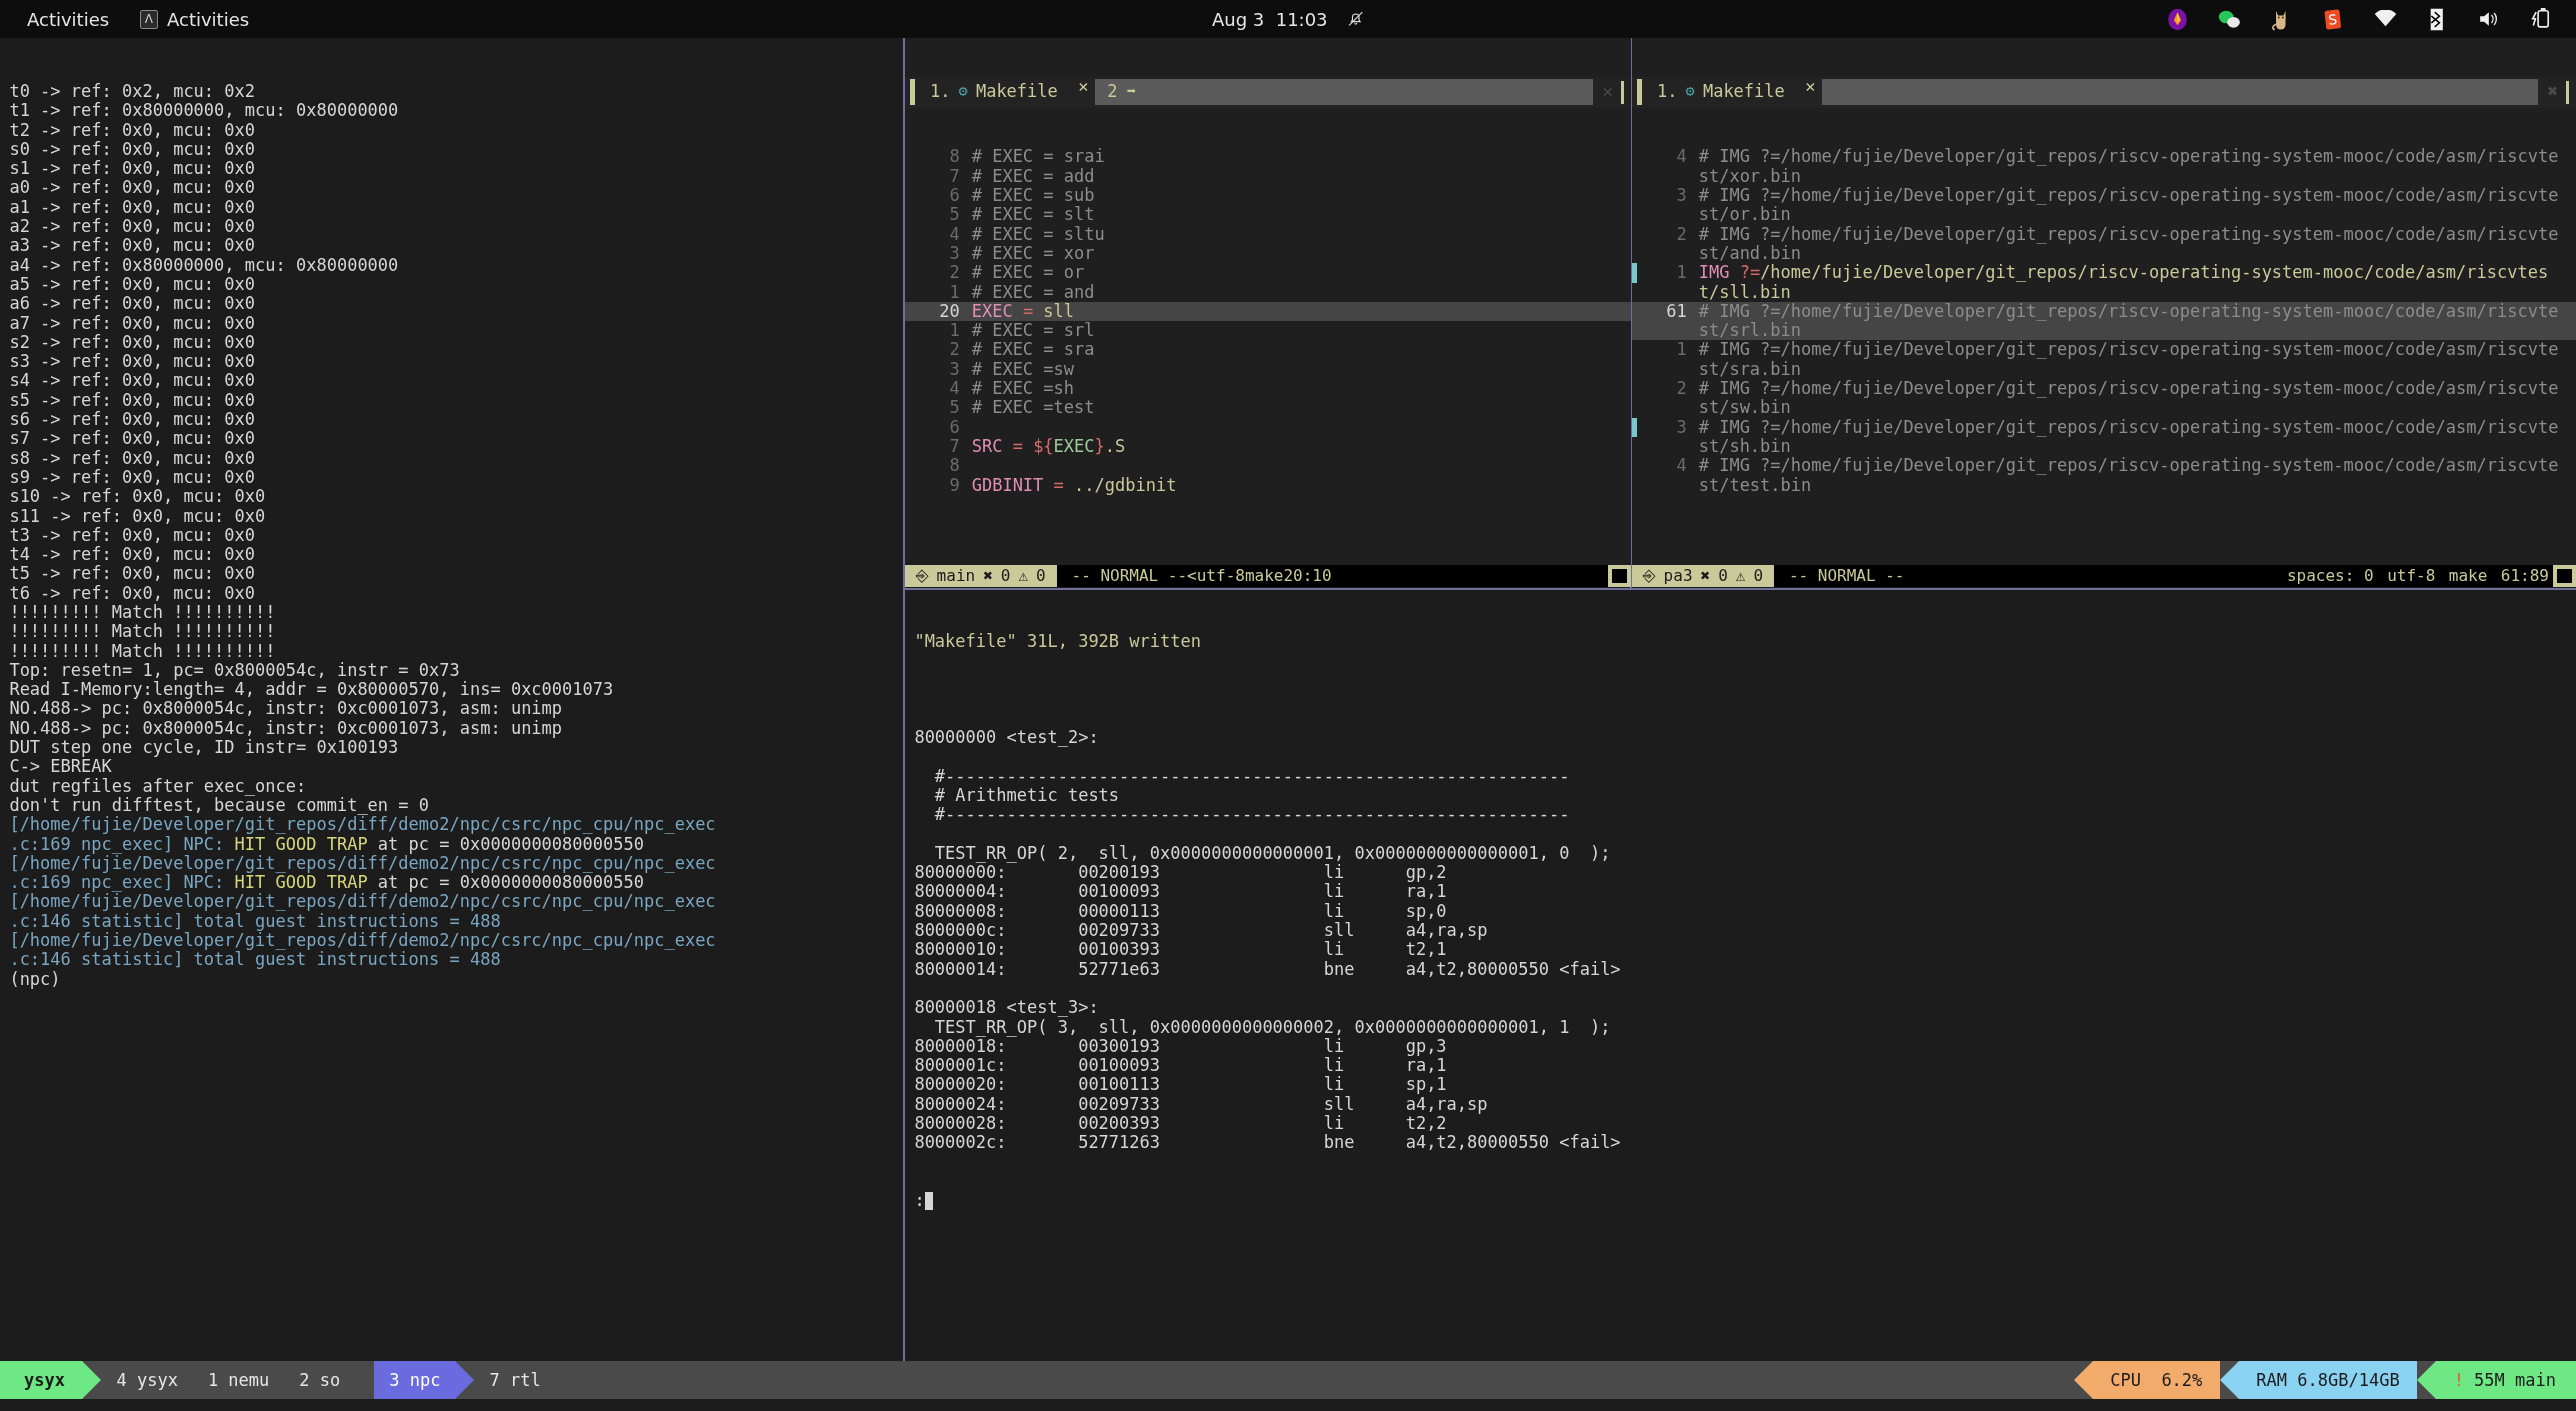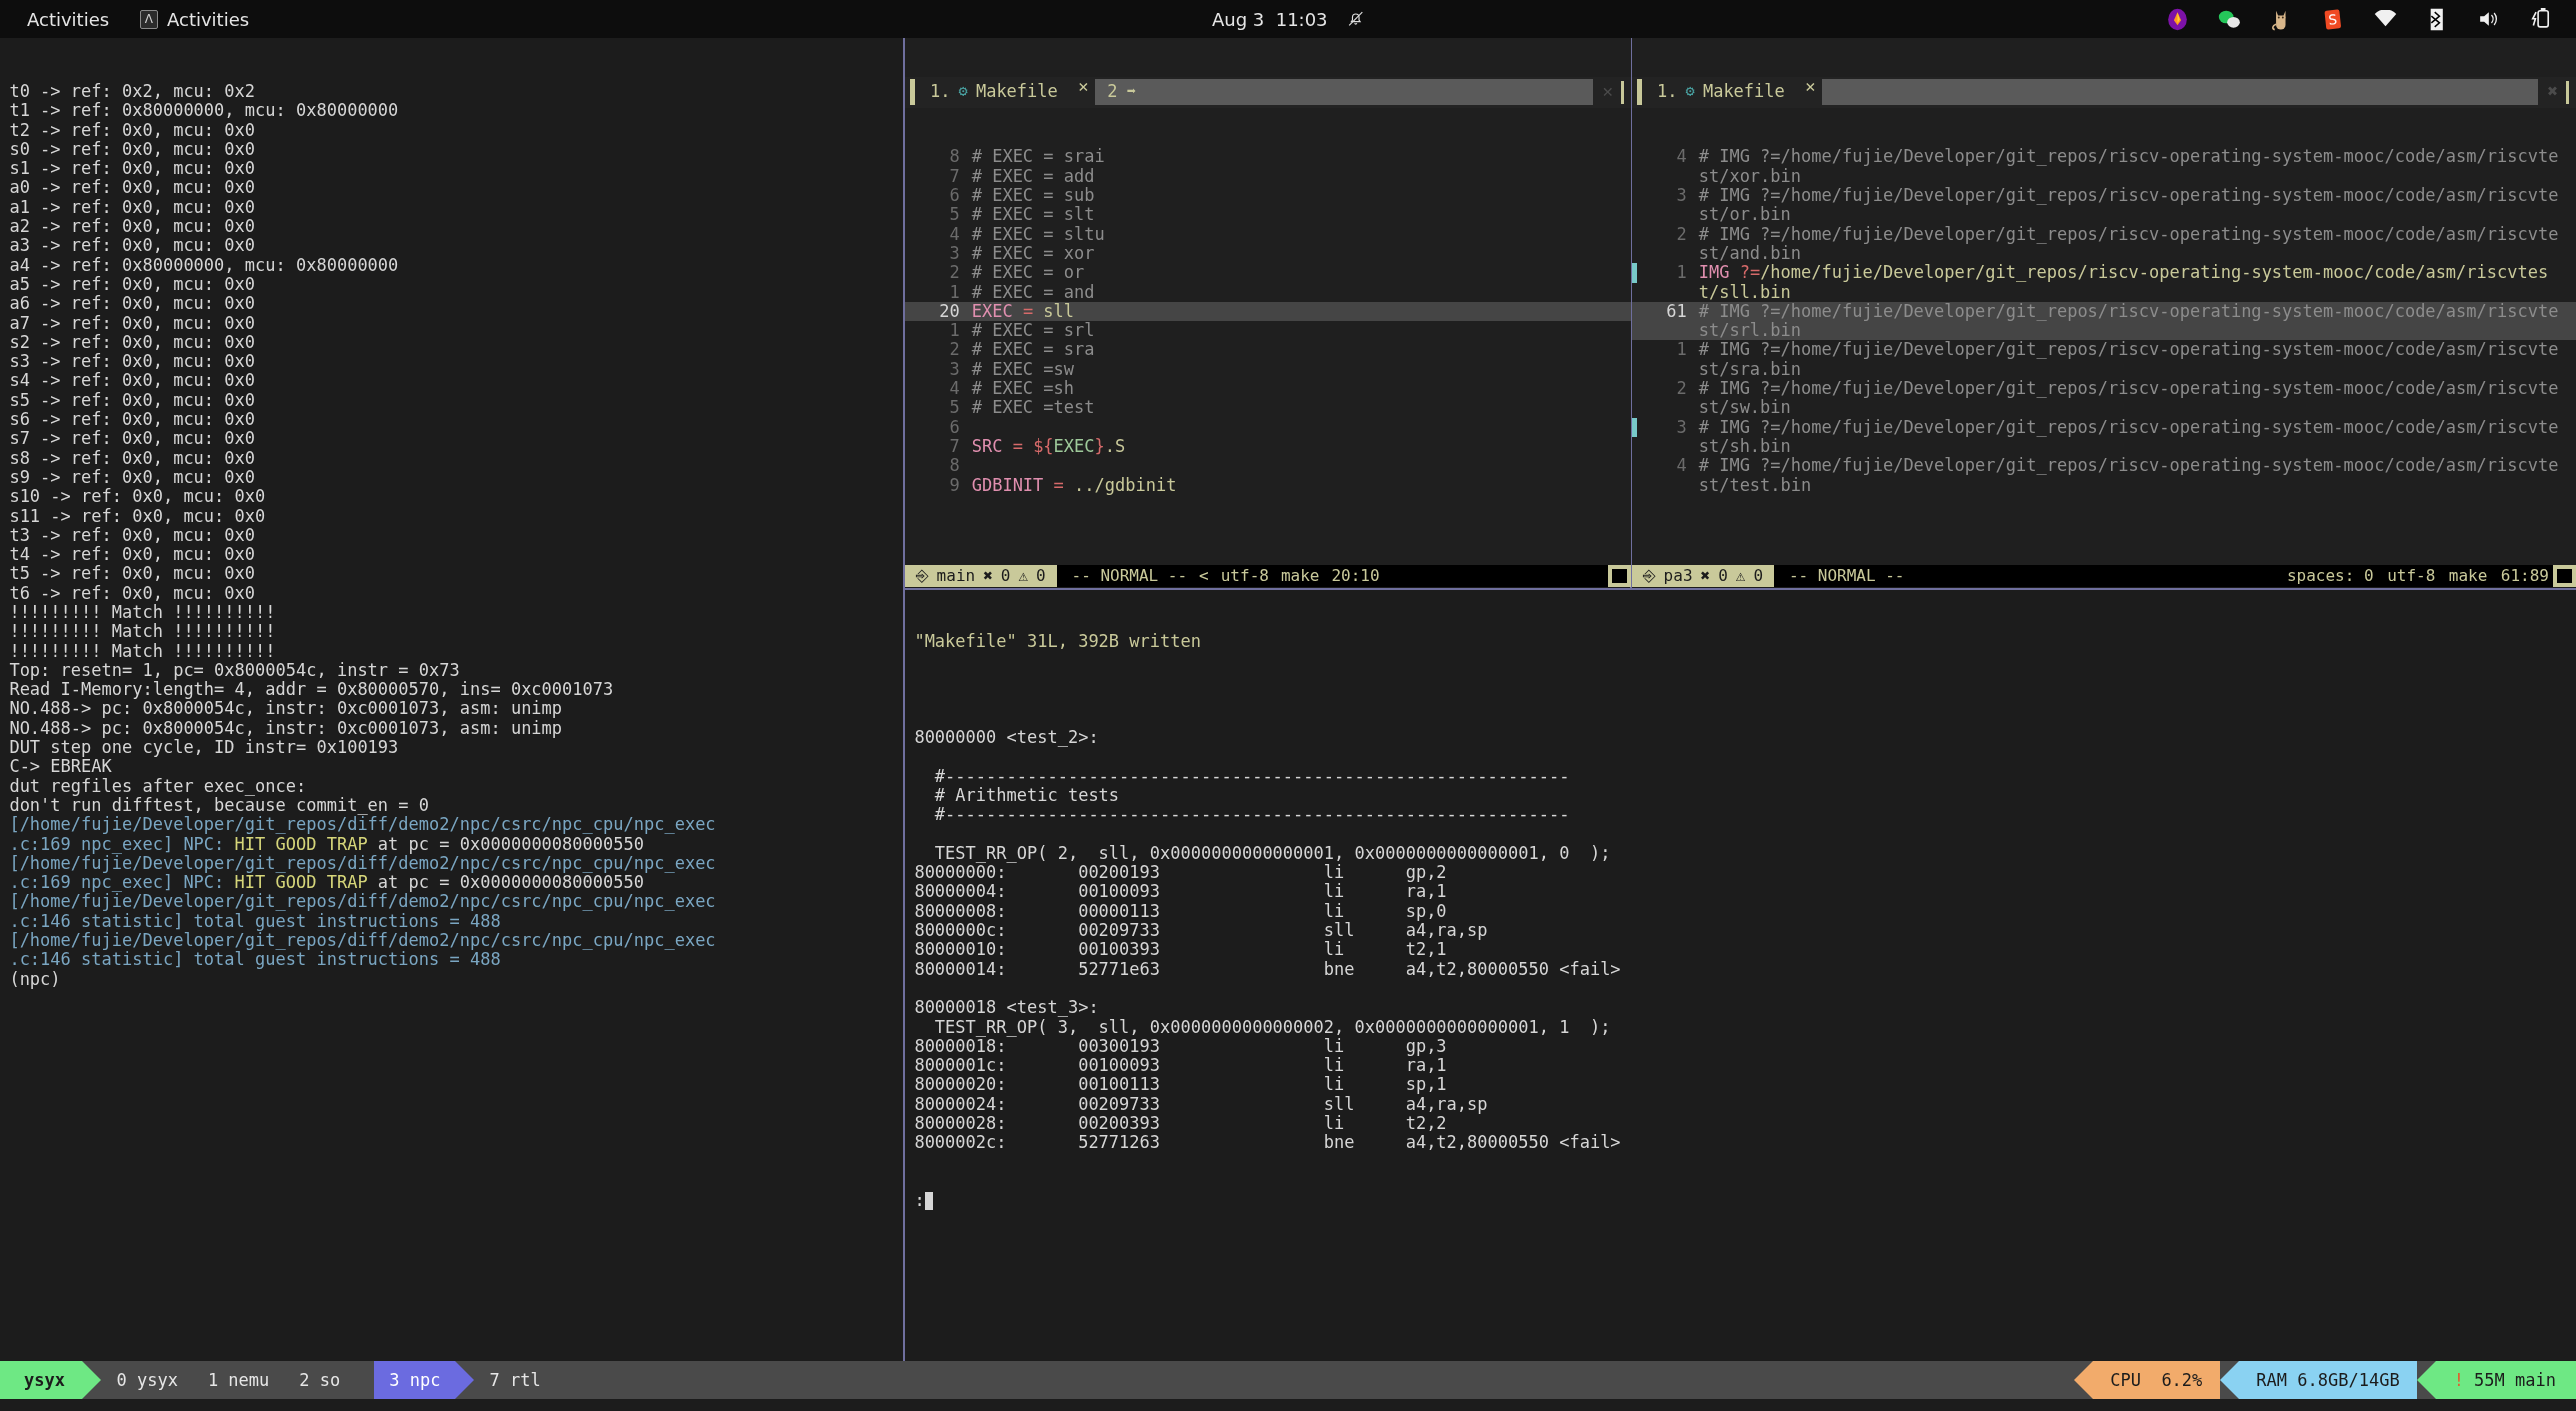--- a/index.html
+++ b/index.html
@@ -75,21 +75,21 @@
   .var{color:#e08faf;}
   .op{color:#d66a6a;}
   .str{color:#c9c99a;}
   .grn{color:#9ec99a;}
   .markbar{position:absolute;left:5.4px;width:4.7px;height:19.3px;background:#78c9c9;}
 
   
   .statusline{position:absolute;left:0;bottom:0;width:100%;height:22px;display:flex;
     align-items:center;background:#000;font-size:16px;}
   .sl-a{background:#c9c99a;color:#1c1c1c;padding:0 10.8px;height:22px;display:flex;align-items:center;gap:8px;}
-  .sl-b{color:#c9c99a;padding:0 15px;display:flex;align-items:center;gap:12px;}
+  .sl-b{color:#c9c99a;padding:0 15px;display:flex;align-items:center;gap:0;}
   .sl-fill{flex:1;}
   .sl-c{color:#c9c99a;padding-right:4px;display:flex;align-items:center;gap:13.5px;}
   .sl-cursor{width:23px;height:22px;background:#c9c99a;position:relative;}
   .sl-cursor i{position:absolute;left:4px;top:4px;width:15px;height:14px;background:#000;}
 
   
   #pane-bot{left:905px;top:551px;width:1671px;height:783px;padding:4px 0 0 9.4px;overflow:hidden;}
   #pane-bot .msg{color:#c9c99a;}
 
   
@@ -279,21 +279,21 @@
   <div class="term" id="pane-bot">
     <div class="msg">"Makefile" 31L, 392B written</div>
     <div id="bot-lines"><div class="wht">&nbsp;</div><div class="wht">&nbsp;</div><div class="wht">80000000 &lt;test_2&gt;:</div><div class="wht">&nbsp;</div><div class="wht">  #-------------------------------------------------------------</div><div class="wht">  # Arithmetic tests</div><div class="wht">  #-------------------------------------------------------------</div><div class="wht">&nbsp;</div><div class="wht">  TEST_RR_OP( 2,  sll, 0x0000000000000001, 0x0000000000000001, 0  );</div><div class="wht">80000000:       00200193                li      gp,2</div><div class="wht">80000004:       00100093                li      ra,1</div><div class="wht">80000008:       00000113                li      sp,0</div><div class="wht">8000000c:       00209733                sll     a4,ra,sp</div><div class="wht">80000010:       00100393                li      t2,1</div><div class="wht">80000014:       52771e63                bne     a4,t2,80000550 &lt;fail&gt;</div><div class="wht">&nbsp;</div><div class="wht">80000018 &lt;test_3&gt;:</div><div class="wht">  TEST_RR_OP( 3,  sll, 0x0000000000000002, 0x0000000000000001, 1  );</div><div class="wht">80000018:       00300193                li      gp,3</div><div class="wht">8000001c:       00100093                li      ra,1</div><div class="wht">80000020:       00100113                li      sp,1</div><div class="wht">80000024:       00209733                sll     a4,ra,sp</div><div class="wht">80000028:       00200393                li      t2,2</div><div class="wht">8000002c:       52771263                bne     a4,t2,80000550 &lt;fail&gt;</div><div class="wht">&nbsp;</div><div class="wht">&nbsp;</div><div class="wht"><span>:</span><span class="blockcur"></span></div></div>
   </div>
   <div class="botscroll"></div>
 
   <div id="tmux">
     <div class="seg tm-session">ysyx</div>
     <div class="arrow-r" style="border-left:19px solid #6ee884;"></div>
     <div id="tmux-windows" style="display:flex;align-items:center;">
-        <div class="seg tm-win">0 ysyx</div>
+        <div class="seg tm-win">4 ysyx</div>
         <div class="seg tm-win">1 nemu</div>
         <div class="seg tm-win">2 so</div>
         <div class="arrow-r" style="border-left: 19px solid rgb(74, 74, 74);"></div>
         <div class="seg tm-win active">3 npc</div>
         <div class="arrow-r" style="border-left: 19px solid rgb(107, 107, 224);"></div>
         <div class="seg tm-win">7 rtl</div>
       </div>
     <div class="tm-spacer"></div>
     <div class="arrow-l" style="border-right:19px solid #f2ab6b;"></div>
     <div class="seg tm-cpu">CPU  6.2%</div>

